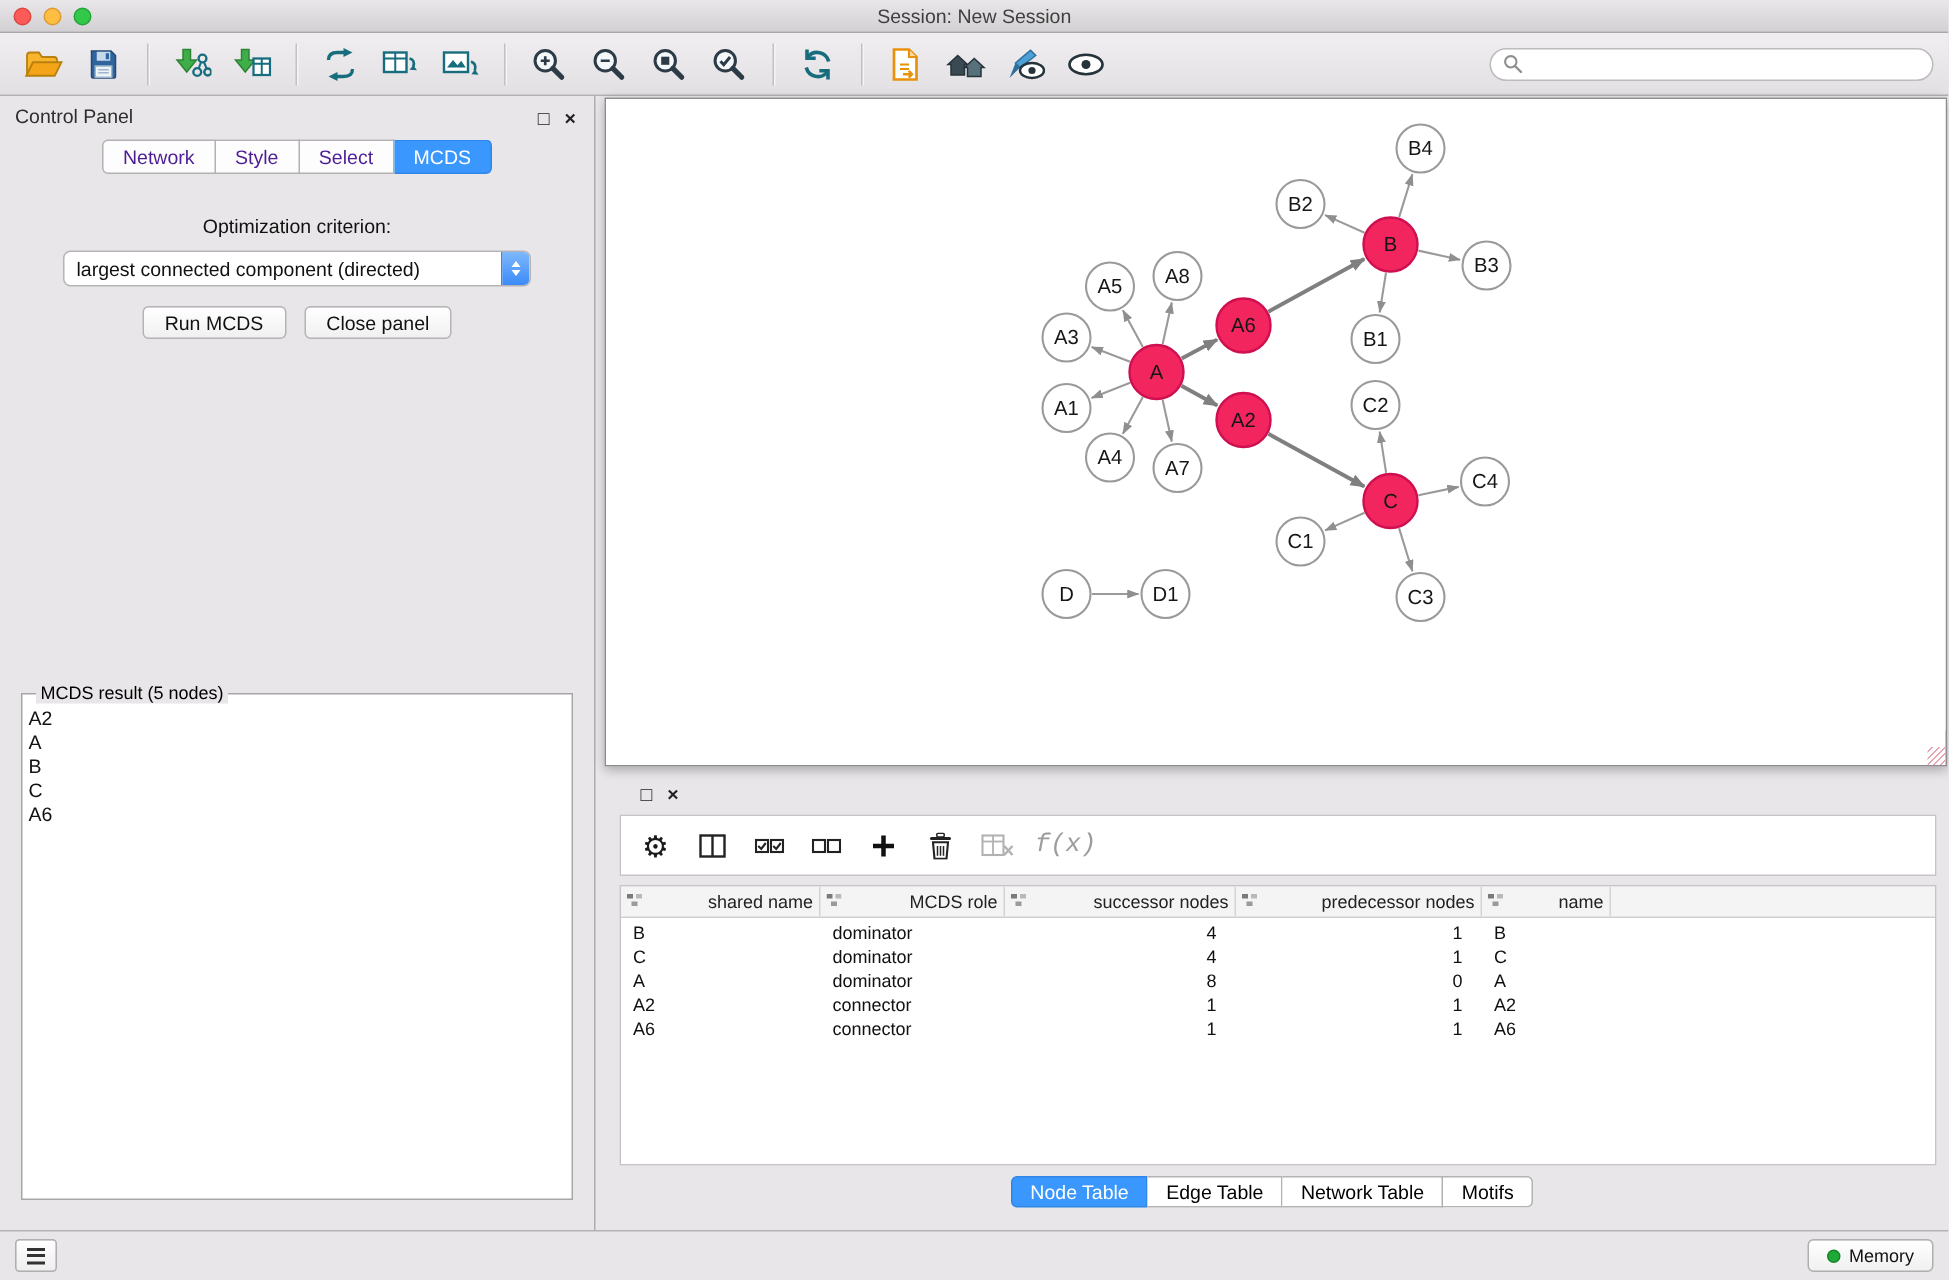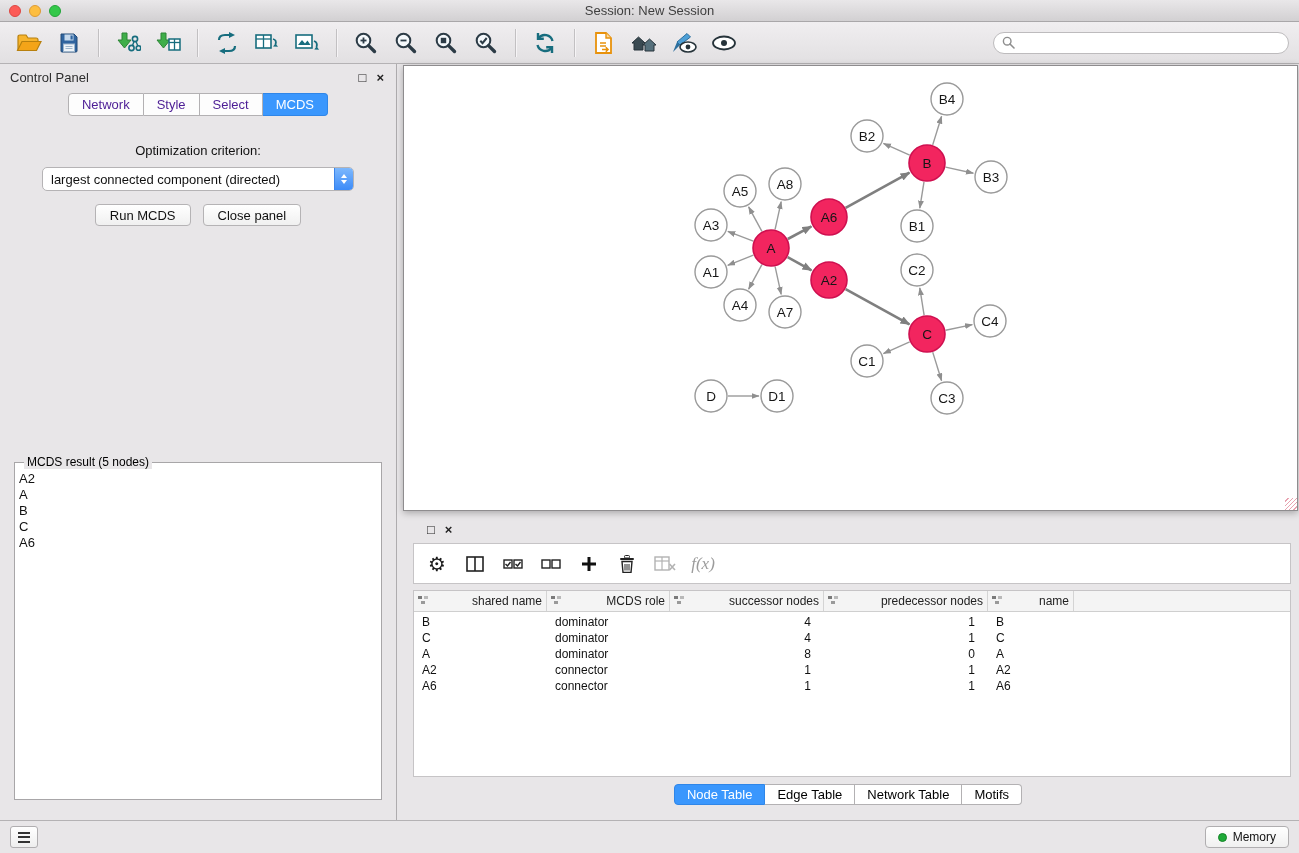--- a/index.html
+++ b/index.html
@@ -20,21 +20,21 @@
 .tbtn{background:none;border:none;width:38px;height:36px;display:flex;align-items:center;justify-content:center}
 .tsep{width:1px;height:28px;background:#c2c0c2;margin:0 8px;box-shadow:1px 0 0 #f6f4f6}
 .search{margin-left:auto;width:296px;height:22px;border:1px solid #bdbbbd;border-radius:12px;background:#fff;display:flex;align-items:center;padding:0 8px;gap:5px}
 .search input{border:none;outline:none;flex:1;font-size:12px;background:transparent}
 
 
 .main{position:absolute;top:64px;left:0;right:0;bottom:33px}
 
 
 .control-panel{position:absolute;left:0;top:0;width:397px;height:100%;border-right:1px solid #aeacae;background:#e8e6e8}
-.cp-head{display:flex;align-items:center;padding:6px 12px 0 10px}
+.cp-head{display:flex;align-items:flex-end;padding:6px 12px 0 10px}
 .cp-title{font-size:13px;color:#2e2e2e;flex:1}
 .panel-btn{font-size:13px;color:#222;margin-left:10px;font-weight:bold;line-height:13px}
 .cp-tabs{display:flex;justify-content:center;margin-top:8px}
 .ctab{font-size:13px;padding:3px 13px;background:#fdfdfd;border:1px solid #b3b1b3;border-left:none;color:#4c1d95}
 .ctab:first-child{border-left:1px solid #b3b1b3;border-radius:4px 0 0 4px}
 .ctab:last-child{border-radius:0 4px 4px 0}
 .ctab.active{background:#3a97fd;border-color:#2f86e8;color:#fff}
 .opt-label{text-align:center;font-size:13px;margin-top:27px;color:#111}
 .dropdown{margin:9px 42px 0;height:24px;border:1px solid #b5b3b5;border-radius:5px;background:#fff;display:flex;align-items:center;overflow:hidden}
 .dd-value{flex:1;font-size:13px;padding-left:8px;color:#111;white-space:nowrap}
@@ -59,21 +59,21 @@
 .nw-content{position:relative;height:calc(100% - 23px);overflow:hidden;background:#fff}
 .resize-corner{position:absolute;right:0;bottom:0;width:12px;height:12px;background:repeating-linear-gradient(135deg,transparent 0 2px,#e8a3b0 2px 3px)}
 
 
 .table-panel{position:absolute;left:0;right:0;top:454px;bottom:2px}
 .tp-head{display:flex;align-items:center;padding:5px 12px 0 20px}
 .tp-title{flex:1;font-size:13px;color:#2e2e2e}
 .tp-toolbar{margin:7px 8px 0 16px;height:41px;background:#fff;border:1px solid #c6c4c6;display:flex;align-items:center;padding:0 10px;gap:12px}
 .tp-tbtn{background:none;border:none;display:flex;align-items:center;justify-content:center;min-width:26px;height:32px}
 .gear-glyph{font-size:20px;color:#1a1a1a;font-family:"DejaVu Sans",sans-serif;line-height:20px}
-.fx{font-family:Liberation Serif, serif;font-style:italic;font-size:17px;color:#9c9c9c}
+.fx{font-family:Liberation Mono, monospace;font-style:italic;font-size:17px;color:#9c9c9c}
 .tp-table{margin:6px 8px 0 16px;height:187px;background:#fff;border:1px solid #c6c4c6;overflow:hidden}
 .thead{display:flex;height:21px;background:#f4f4f4;border-bottom:1px solid #cfcfcf;font-size:12px;color:#222}
 .th{display:flex;align-items:center;border-right:1px solid #d4d4d4;padding:0 4px;gap:3px}
 .th-label{flex:1;text-align:right}
 .th-fill{flex:1;border-right:none}
 .tbody{font-size:12px;color:#111;padding-top:2px}
 .tr{display:flex;height:16px;line-height:16px}
 .td{padding:0 8px;white-space:nowrap;overflow:hidden}
 .td.r{text-align:right;padding-right:13px}
 .tp-tabs{display:flex;justify-content:center;margin-top:7px}

